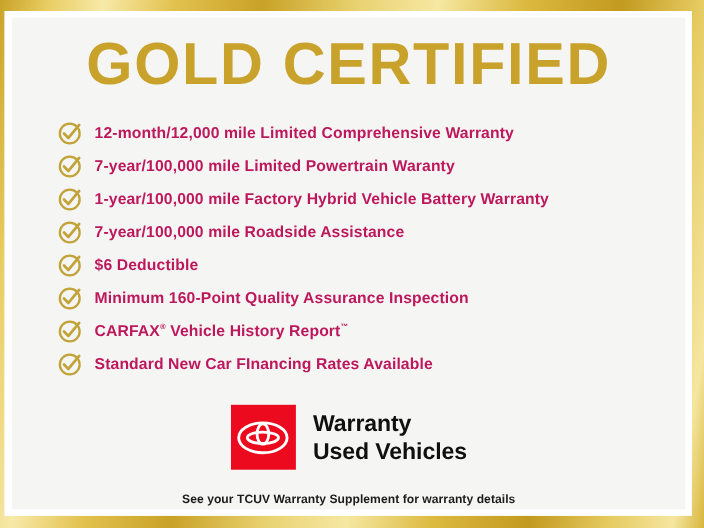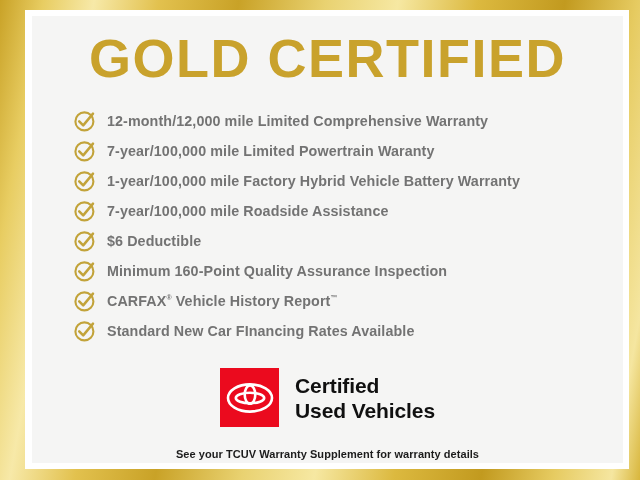--- a/index.html
+++ b/index.html
@@ -26,21 +26,21 @@
         #f7e9a8 13%,
         #e2c14e 22%,
         #c9a227 33%,
         #e9d271 45%,
         #f6e8a2 55%,
         #dcb93f 66%,
         #c29a1f 78%,
         #e6cb61 88%,
         #f5e6a0 96%,
         #d8b63c 100%);
-    padding: 10px 11px 11px 25px;
+    padding: 10px 11px 11px 4px;
   }
   .badge-inner {
     position: relative;
     width: 100%;
     height: 100%;
     box-sizing: border-box;
     background: #ffffff;
     padding: 6px 6px 6px 7px;
   }
   .card {
@@ -82,21 +82,21 @@
   .check-icon {
     flex: 0 0 auto;
     width: 24px;
     height: 24px;
     margin-right: 10px;
     display: block;
   }
   .feature-text {
     font-size: 14.3px;
     font-weight: 700;
-    color: #737373;
+    color: #be185d;
     letter-spacing: 0.1px;
     white-space: nowrap;
   }
   .feature-text sup {
     font-size: 7px;
     vertical-align: super;
     font-weight: 700;
   }
 
   
@@ -219,21 +219,21 @@
 
       <div class="lockup">
         <div class="toyota-mark">
           <svg width="48" height="32" viewBox="0 0 48 32">
             <ellipse cx="24" cy="16" rx="22" ry="13.6" fill="none" stroke="#ffffff" stroke-width="2.6"></ellipse>
             <ellipse cx="24" cy="16" rx="14.2" ry="5.2" fill="none" stroke="#ffffff" stroke-width="2.6"></ellipse>
             <ellipse cx="24" cy="12.6" rx="5.3" ry="9.2" fill="none" stroke="#ffffff" stroke-width="2.6"></ellipse>
           </svg>
         </div>
         <div class="lockup-text">
-          <div>Certified</div>
+          <div>Warranty</div>
           <div>Used Vehicles</div>
         </div>
       </div>
 
       <div class="footer-note">See your TCUV Warranty Supplement for warranty details</div>
 
     </div>
   </div>
 </div>
 

